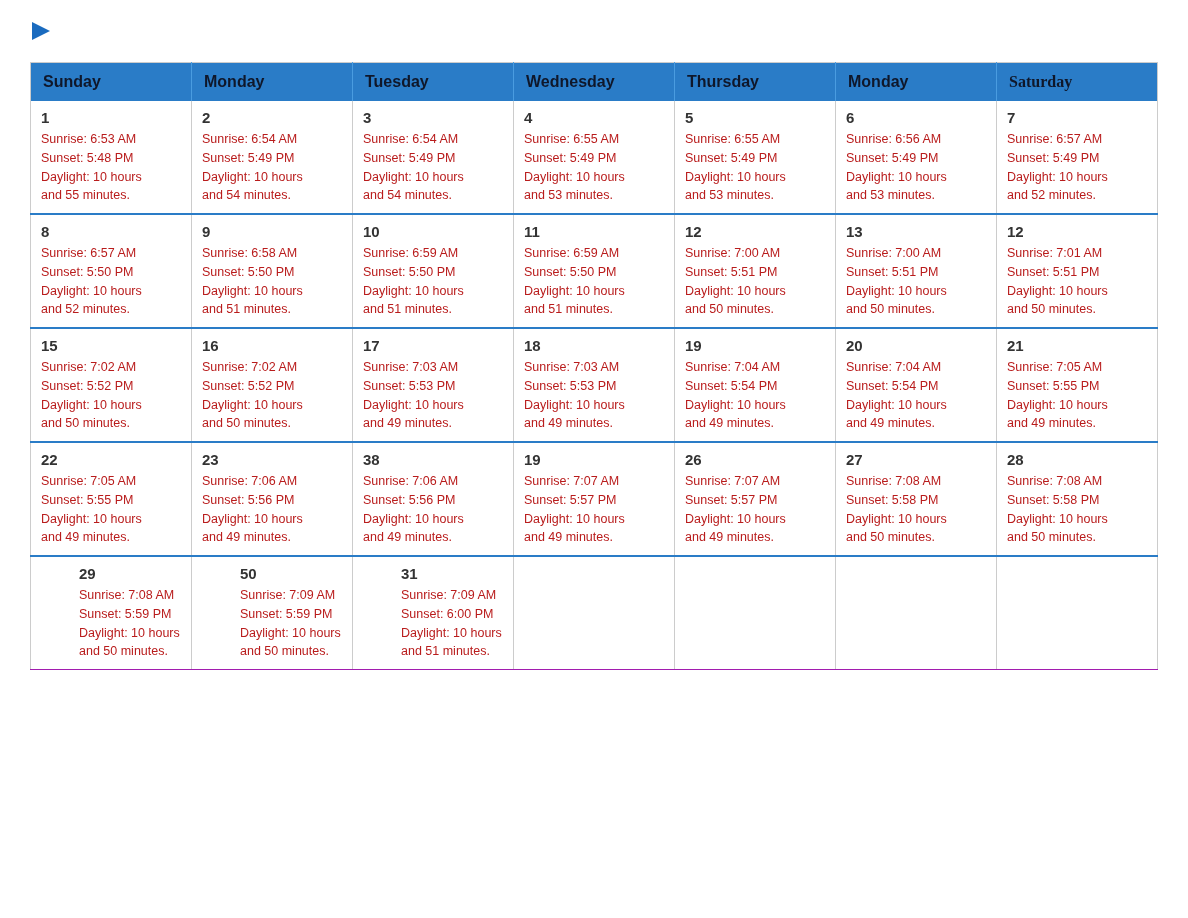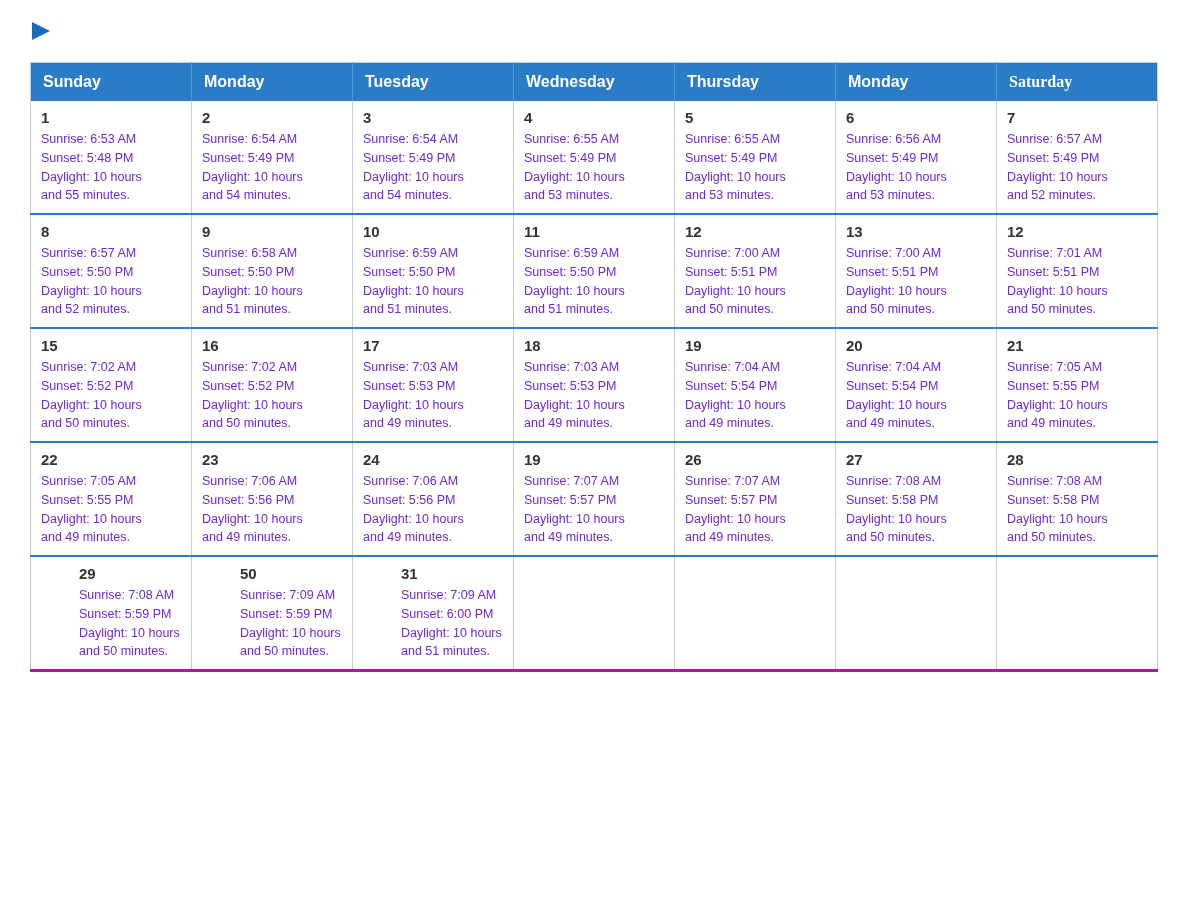--- a/index.html
+++ b/index.html
@@ -40,21 +40,21 @@
       color: #444;
       margin-top: 4px;
     }
     .calendar-table {
       width: 100%;
       border-collapse: collapse;
       border: 1px solid #ccc;
     }
     .calendar-table thead tr th {
       background: #2a7cc7;
-      color: #ffffff;
+      color: #0f172a;
       font-size: 16px;
       font-weight: bold;
       padding: 10px 12px;
       text-align: left;
       border-right: 1px solid #4a9ce0;
     }
     .calendar-table thead tr th:last-child {
       border-right: none;
       font-family: Liberation Serif, serif;
     }
@@ -65,33 +65,33 @@
       border-bottom: 2px solid #2a7cc7;
       font-size: 13px;
       color: #333;
       width: 14.28%;
       min-height: 90px;
     }
     .calendar-table tbody tr td:last-child {
       border-right: none;
     }
     .calendar-table tbody tr:last-child td {
-      border-bottom: 3px solid #a21caf;
+      border-bottom: 1px solid #a21caf;
       padding-left: 48px;
     }
     .day-number {
       font-size: 15px;
       font-weight: bold;
       display: block;
       margin-bottom: 4px;
     }
     .day-info {
       font-size: 12.5px;
       line-height: 1.5;
-      color: #6d28d9;
+      color: #b91c1c;
     }
     .logo-wrapper {
       display: flex;
       flex-direction: column;
       align-items: flex-start;
     }
     .logo-row {
       display: flex;
       align-items: center;
     }
@@ -231,21 +231,21 @@
       <tr>
         <td>
           <span class="day-number">22</span>
           <div class="day-info">Sunrise: 7:05 AM<br>Sunset: 5:55 PM<br>Daylight: 10 hours<br>and 49 minutes.</div>
         </td>
         <td>
           <span class="day-number">23</span>
           <div class="day-info">Sunrise: 7:06 AM<br>Sunset: 5:56 PM<br>Daylight: 10 hours<br>and 49 minutes.</div>
         </td>
         <td>
-          <span class="day-number">24</span>
+          <span class="day-number">38</span>
           <div class="day-info">Sunrise: 7:06 AM<br>Sunset: 5:56 PM<br>Daylight: 10 hours<br>and 49 minutes.</div>
         </td>
         <td>
           <span class="day-number">19</span>
           <div class="day-info">Sunrise: 7:07 AM<br>Sunset: 5:57 PM<br>Daylight: 10 hours<br>and 49 minutes.</div>
         </td>
         <td>
           <span class="day-number">26</span>
           <div class="day-info">Sunrise: 7:07 AM<br>Sunset: 5:57 PM<br>Daylight: 10 hours<br>and 49 minutes.</div>
         </td>

